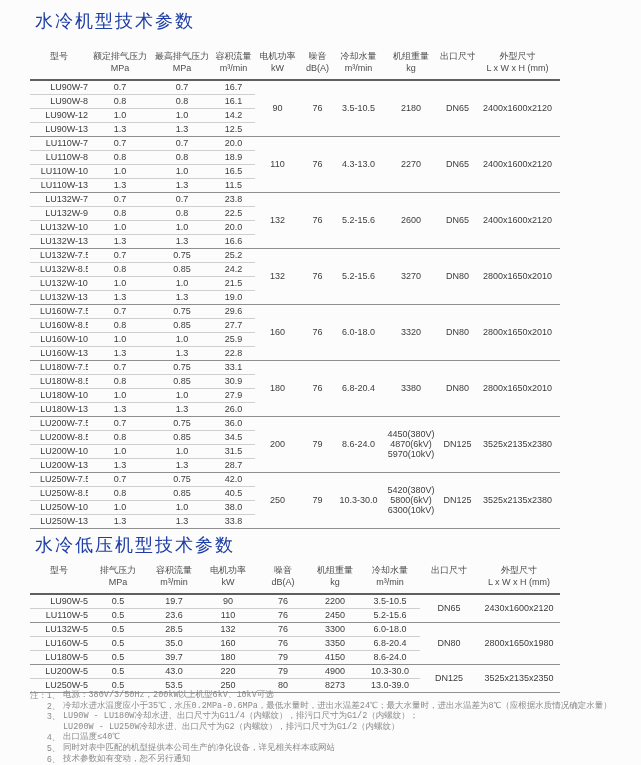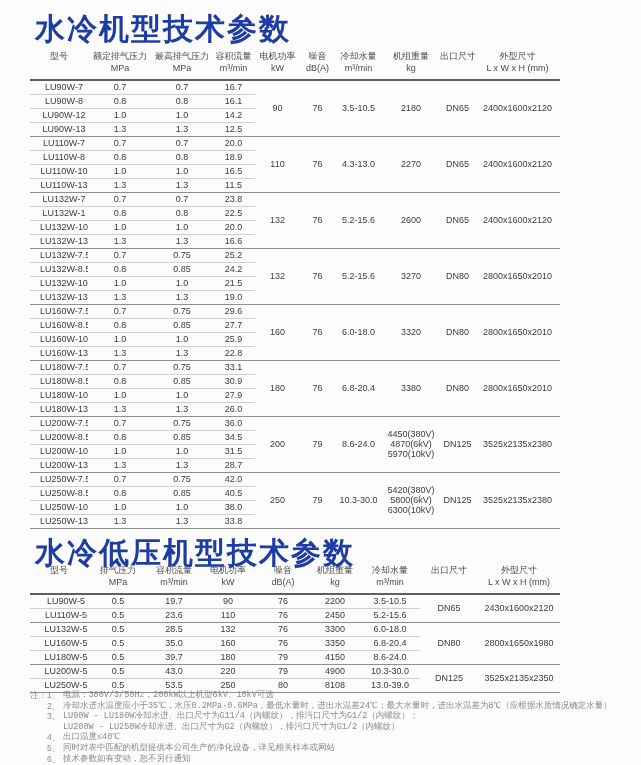--- a/index.html
+++ b/index.html
@@ -5,21 +5,21 @@
   * { margin:0; padding:0; box-sizing:border-box; }
   html,body { width:641px; height:765px; }
   body {
     position:relative;
     background:#fcfcfc;
     font-family:"Liberation Sans","DejaVu Sans",sans-serif;
     overflow:hidden;
   }
   .page-title {
     position:absolute; left:35px;
-    font-size:30px; font-weight:bold; letter-spacing:2px;
+    font-size:18px; font-weight:normal; letter-spacing:2px;
     color:#1d3da5; white-space:nowrap;
   }
   #title1 { top:9px; }
   #title2 { top:533px;text-align:right; }
 
   table {
     position:absolute; left:30px; width:530px;
     border-collapse:collapse; table-layout:fixed;
   }
   #table1 { top:48px; }
@@ -28,21 +28,21 @@
   th, td {
     font-size:9px; color:#3c3c3c; text-align:center;
     vertical-align:middle; padding:0; overflow:hidden; white-space:nowrap;
   }
   thead th {
     font-weight:normal; color:#4c4c4c; vertical-align:top;
     height:32px; line-height:12px; padding-top:2px;
     border-bottom:2px solid #5f5f5f;
   }
   tbody tr { height:14px; }
-  td.model { text-align:center; padding-left:10px; }
+  td.model { text-align:right; padding-left:10px; }
   #table2 td.model { padding-left:14px; }
   td.row-line { border-bottom:1px solid #cfcfcf; }
   td.grp-end { border-bottom:1.5px solid #8f8f8f; }
   td.shared { line-height:10px; }
 
   .notes {
     position:absolute; left:30px; top:690px; width:611px;
     display:flex; align-items:flex-start;
     font-size:8.5px; color:#8a8a8a; line-height:10.6px; white-space:nowrap;
   }
@@ -185,21 +185,21 @@
         <td class="shared grp-end" rowspan="4">132</td>
         <td class="shared grp-end" rowspan="4">76</td>
         <td class="shared grp-end" rowspan="4">5.2-15.6</td>
         <td class="shared grp-end" rowspan="4">
           <div>2600</div>
         </td>
         <td class="shared grp-end" rowspan="4">DN65</td>
         <td class="shared grp-end" rowspan="4">2400x1600x2120</td>
       </tr>
       <tr>
-        <td class="model row-line">LU132W-1</td>
+        <td class="model row-line">LU132W-9</td>
         <td class="row-line">0.8</td>
         <td class="row-line">0.8</td>
         <td class="row-line">22.5</td>
       </tr>
       <tr>
         <td class="model row-line">LU132W-10</td>
         <td class="row-line">1.0</td>
         <td class="row-line">1.0</td>
         <td class="row-line">20.0</td>
       </tr>
@@ -488,21 +488,21 @@
         <td class="row-line">10.3-30.0</td>
         <td class="shared grp-end" rowspan="2">DN125</td>
         <td class="shared grp-end" rowspan="2">3525x2135x2350</td>
       </tr>
       <tr>
         <td class="model grp-end">LU250W-5</td>
         <td class="grp-end">0.5</td>
         <td class="grp-end">53.5</td>
         <td class="grp-end">250</td>
         <td class="grp-end">80</td>
-        <td class="grp-end">8108</td>
+        <td class="grp-end">8273</td>
         <td class="grp-end">13.0-39.0</td>
       </tr>
     </tbody>
 </table>
 
 <div class="notes">
   <span class="note-prefix">注：</span>
   <div class="note-items" id="note-items">
       <div class="note-row">
         <span class="note-num">1、</span>

